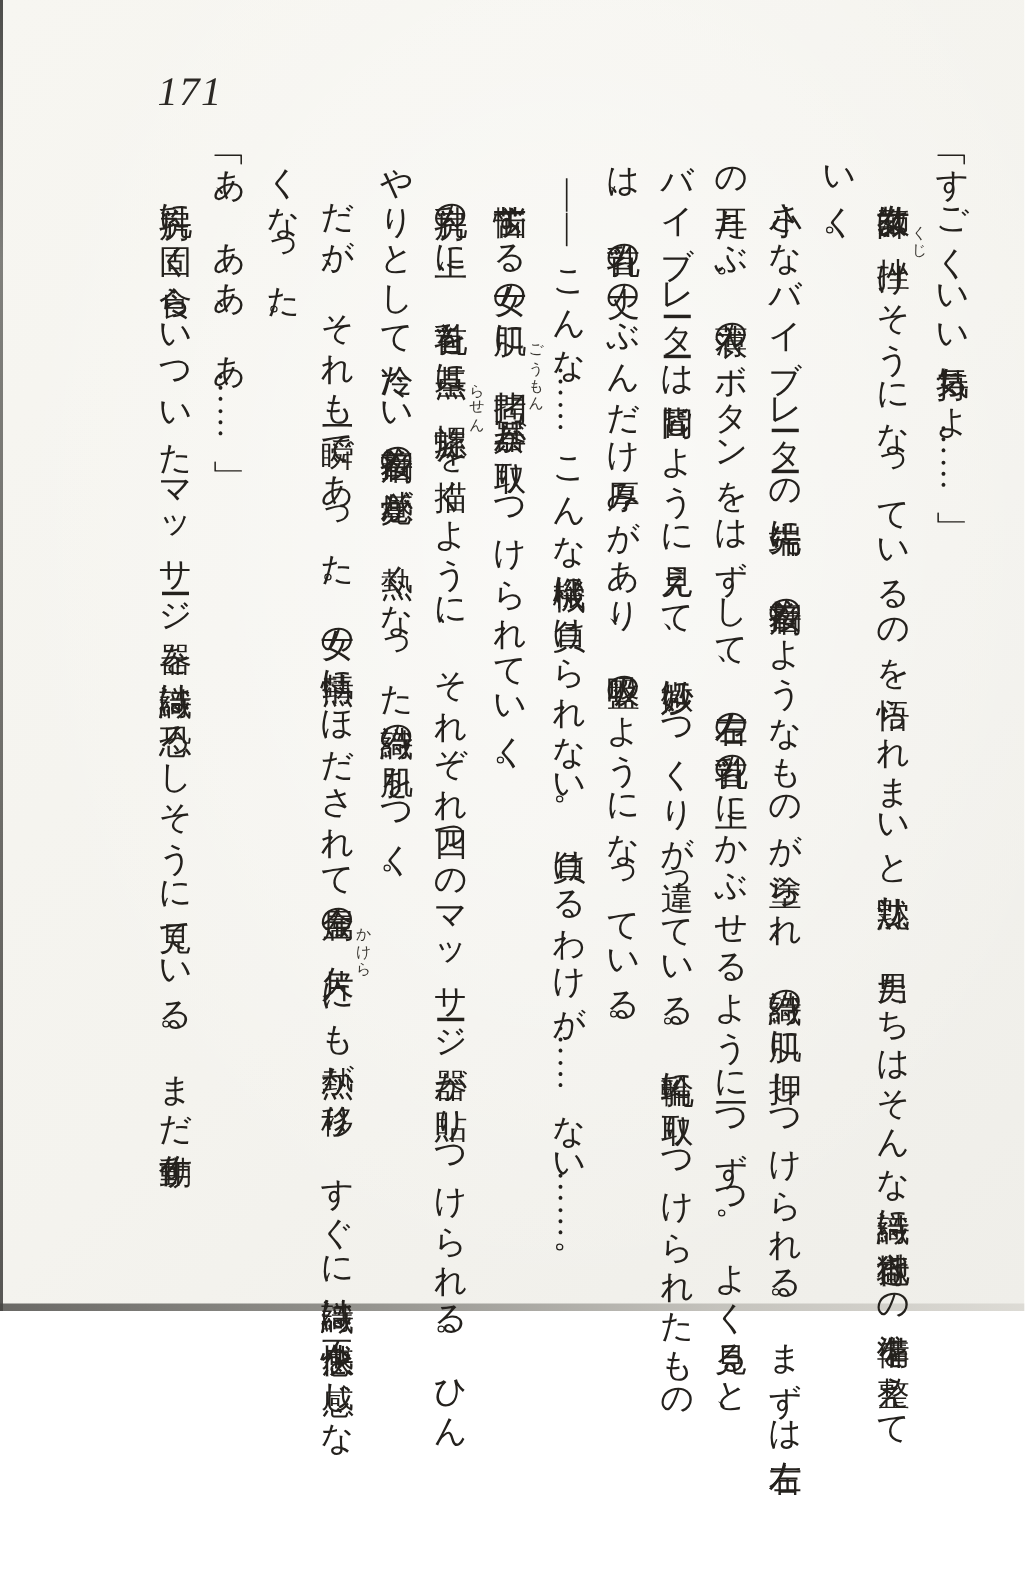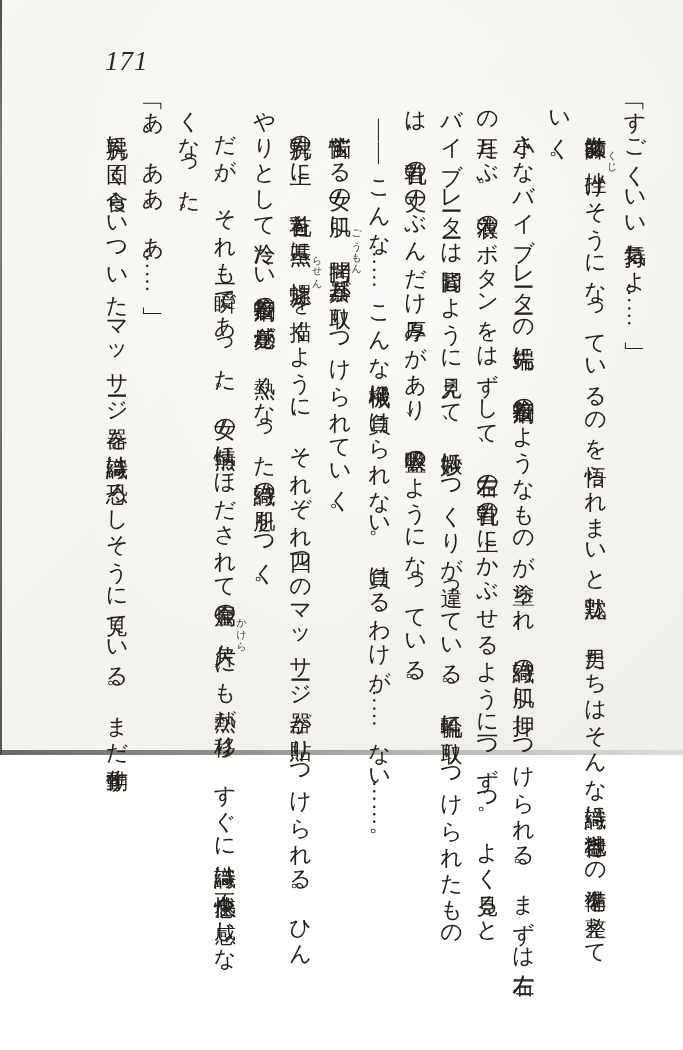--- a/index.html
+++ b/index.html
@@ -5,21 +5,21 @@
   html, body {
     margin: 0;
     padding: 0;
     width: 683px;
     height: 1050px;
     overflow: hidden;
   }
   .page {
     position: relative;
     width: 683px;
-    height: 755px;
+    height: 874px;
     background:
       radial-gradient(ellipse at 55% 40%, rgba(255,255,255,0.55), rgba(0,0,0,0) 70%),
       linear-gradient(135deg, #f7f6f1 0%, #f4f3ee 55%, #efeee9 100%);
   }
   .edge-left {
     position: absolute;
     left: 0; top: 0;
     width: 2px; height: 100%;
     background: linear-gradient(to bottom, #2f2f2d 0%, #6b6b67 20%, #575652 60%, #3c3b39 100%);
     opacity: 0.85;

